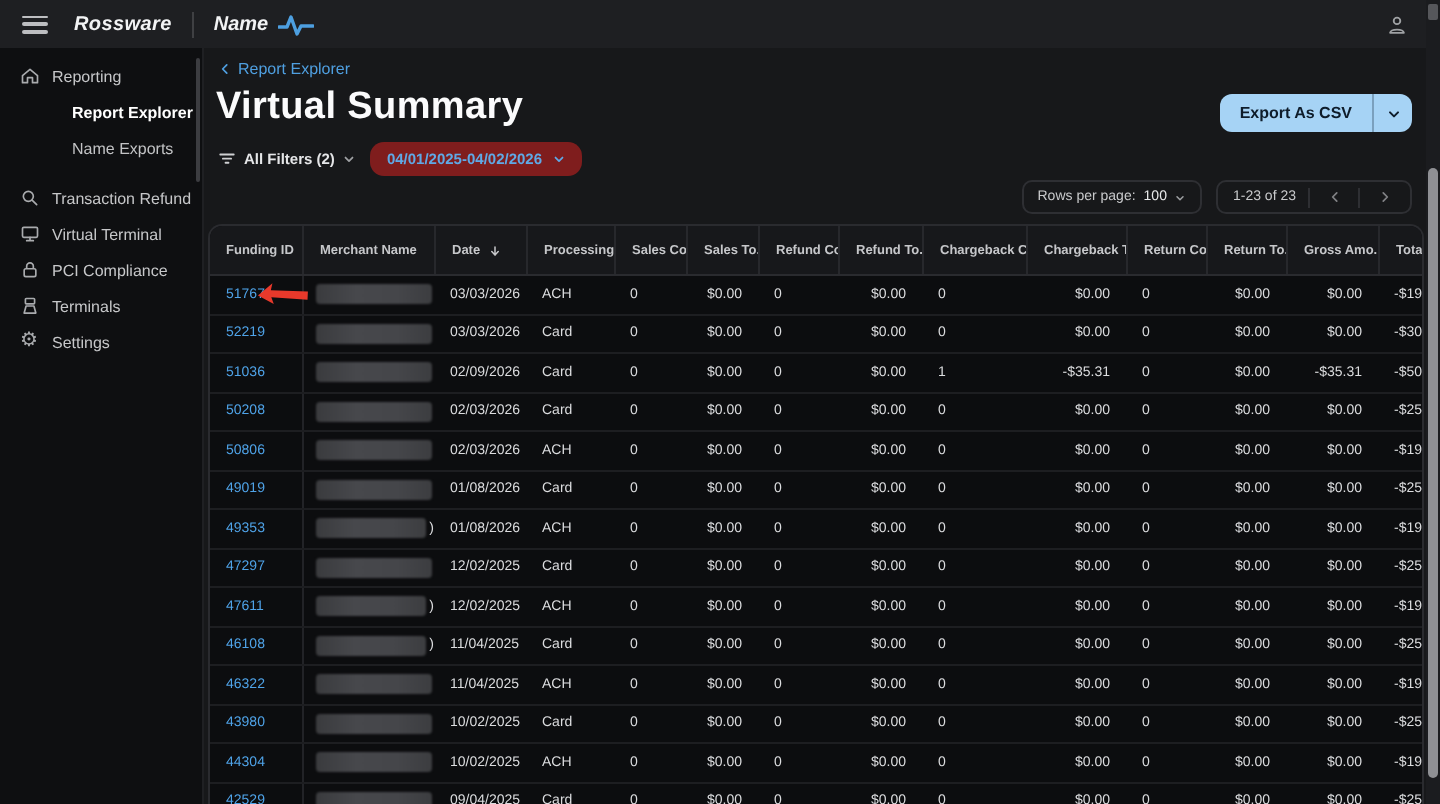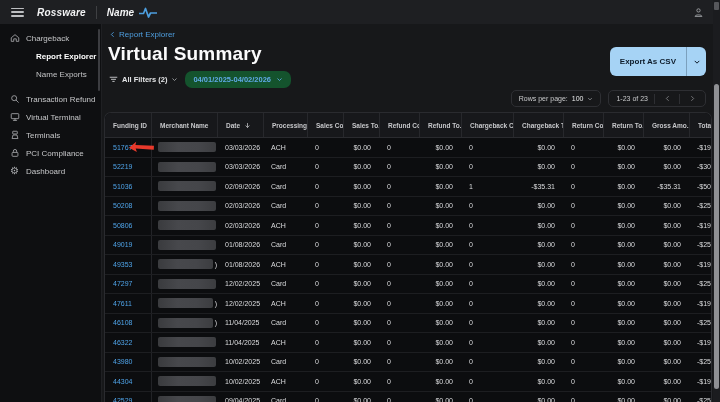--- a/index.html
+++ b/index.html
@@ -36,32 +36,32 @@
   .nav-gap{height:7px}
   .side-thumb{position:absolute;top:5px;right:1px;width:2px;height:62px;background:#3c3d41;border-radius:1px}
   .gear-glyph{font-size:10px;line-height:10px;color:#a9abae}
 
   
   .main{position:absolute;top:24px;left:103px;right:0;bottom:0;background:#17181a}
   .backlink{position:absolute;top:6px;left:6px;display:flex;align-items:center;gap:3px;
             font-size:8px;color:#4f9fe0;cursor:pointer}
   .page-title{position:absolute;top:19px;left:5px;font-size:19px;font-weight:bold;color:#fbfbfc;letter-spacing:.2px}
 
-  .export-btn{position:absolute;top:23px;right:14px;height:29px;display:flex;align-items:stretch;
+  .export-btn{position:absolute;top:23px;right:14px;height:19px;display:flex;align-items:stretch;
               background:#a6d3f5;border-radius:6px;overflow:hidden;cursor:pointer}
   .export-btn .lbl{display:flex;align-items:center;padding:0 10px;font-size:8px;font-weight:bold;color:#0e1c2a}
   .export-btn .vdiv{width:1px;background:rgba(14,28,42,.28)}
   .export-btn .caret{width:19px;display:flex;align-items:center;justify-content:center}
 
   .filter-row{position:absolute;top:47px;left:6px;display:flex;align-items:center;gap:7px}
   .filters-trigger{display:flex;align-items:center;gap:4px;font-size:7.5px;font-weight:bold;
                    color:#e5e6e8;cursor:pointer}
   .pill{height:17px;border-radius:7px;display:flex;align-items:center;gap:5px;padding:0 8px;
         font-size:7.5px;font-weight:bold;cursor:pointer;white-space:nowrap}
-  .pill.date{background:#14532d;color:#5fa9e6}
+  .pill.date{background:#7f1d1d;color:#5fa9e6}
   .pill.merchant{background:#161e28;color:#b9c5d1}
 
   .ctrl-row{position:absolute;top:66px;right:14px;display:flex;align-items:center;gap:7px}
   .ctrl-box{height:17px;border:1px solid #2e2f33;border-radius:5px;display:flex;align-items:center;
             padding:0 7px;gap:4px;font-size:7px;color:#c9cacc;white-space:nowrap}
   .ctrl-box .vdiv{width:1px;height:10px;background:#2e2f33;margin:0 2px}
   .pg-btn{width:12px;height:12px;display:flex;align-items:center;justify-content:center;cursor:pointer;color:#808184}
 
   
   .panel{position:absolute;top:88px;left:1px;width:608px;height:330px;background:#0c0d0f;
@@ -114,21 +114,21 @@
   </span>
 </header>
 
 <aside class="sidebar">
   <div class="nav-item">
     <span class="ic">
       <svg width="10" height="10" viewBox="0 0 24 24">
           <path d="M3 11.5 12 4l9 7.5V20h-6v-6H9v6H3z" stroke="currentColor" stroke-width="2" fill="none" stroke-linejoin="round"></path>
         </svg>
     </span>
-    <span class="lbl">Chargeback</span>
+    <span class="lbl">Reporting</span>
   </div>
   <div class="nav-sub active">
     <span>Report Explorer</span>
   </div>
   <div class="nav-sub">
     <span>Name Exports</span>
   </div>
   <div class="nav-gap"></div>
   <div class="nav-item">
     <span class="ic">
@@ -144,40 +144,40 @@
       <svg width="10" height="10" viewBox="0 0 24 24">
           <rect x="3" y="4" width="18" height="12" rx="1.5" stroke="currentColor" stroke-width="2" fill="none"></rect>
           <path d="M12 16v4M8 20h8" stroke="currentColor" stroke-width="2" stroke-linecap="round"></path>
         </svg>
     </span>
     <span class="lbl">Virtual Terminal</span>
   </div>
   <div class="nav-item">
     <span class="ic">
       <svg width="10" height="10" viewBox="0 0 24 24">
-          <rect x="6.5" y="3" width="11" height="6.5" rx="1" stroke="currentColor" stroke-width="2" fill="none"></rect>
-          <path d="M5 20.5h14l-2.3-8.5H7.3z" stroke="currentColor" stroke-width="2" fill="none" stroke-linejoin="round"></path>
+          <rect x="5" y="10.5" width="14" height="9.5" rx="2" stroke="currentColor" stroke-width="2" fill="none"></rect>
+          <path d="M8 10.5V7.5a4 4 0 0 1 8 0v3" stroke="currentColor" stroke-width="2" fill="none"></path>
         </svg>
     </span>
-    <span class="lbl">Terminals</span>
+    <span class="lbl">PCI Compliance</span>
   </div>
   <div class="nav-item">
     <span class="ic">
       <svg width="10" height="10" viewBox="0 0 24 24">
-          <rect x="5" y="10.5" width="14" height="9.5" rx="2" stroke="currentColor" stroke-width="2" fill="none"></rect>
-          <path d="M8 10.5V7.5a4 4 0 0 1 8 0v3" stroke="currentColor" stroke-width="2" fill="none"></path>
+          <rect x="6.5" y="3" width="11" height="6.5" rx="1" stroke="currentColor" stroke-width="2" fill="none"></rect>
+          <path d="M5 20.5h14l-2.3-8.5H7.3z" stroke="currentColor" stroke-width="2" fill="none" stroke-linejoin="round"></path>
         </svg>
     </span>
-    <span class="lbl">PCI Compliance</span>
+    <span class="lbl">Terminals</span>
   </div>
   <div class="nav-item">
     <span class="ic">
         <span class="gear-glyph">⚙</span>
       </span>
-    <span class="lbl">Dashboard</span>
+    <span class="lbl">Settings</span>
   </div>
   <div class="side-thumb"></div>
 </aside>
 
 <main class="main">
 
   <div class="backlink">
     <svg width="7" height="7" viewBox="0 0 24 24">
         <path d="M15 5l-7 7 7 7" stroke="#4f9fe0" stroke-width="3" fill="none" stroke-linecap="round" stroke-linejoin="round"></path>
       </svg>

